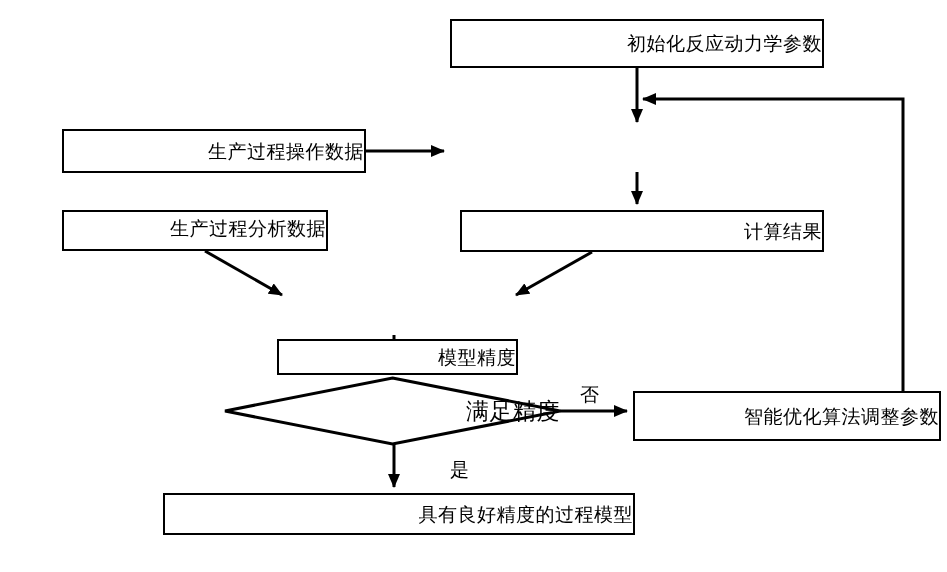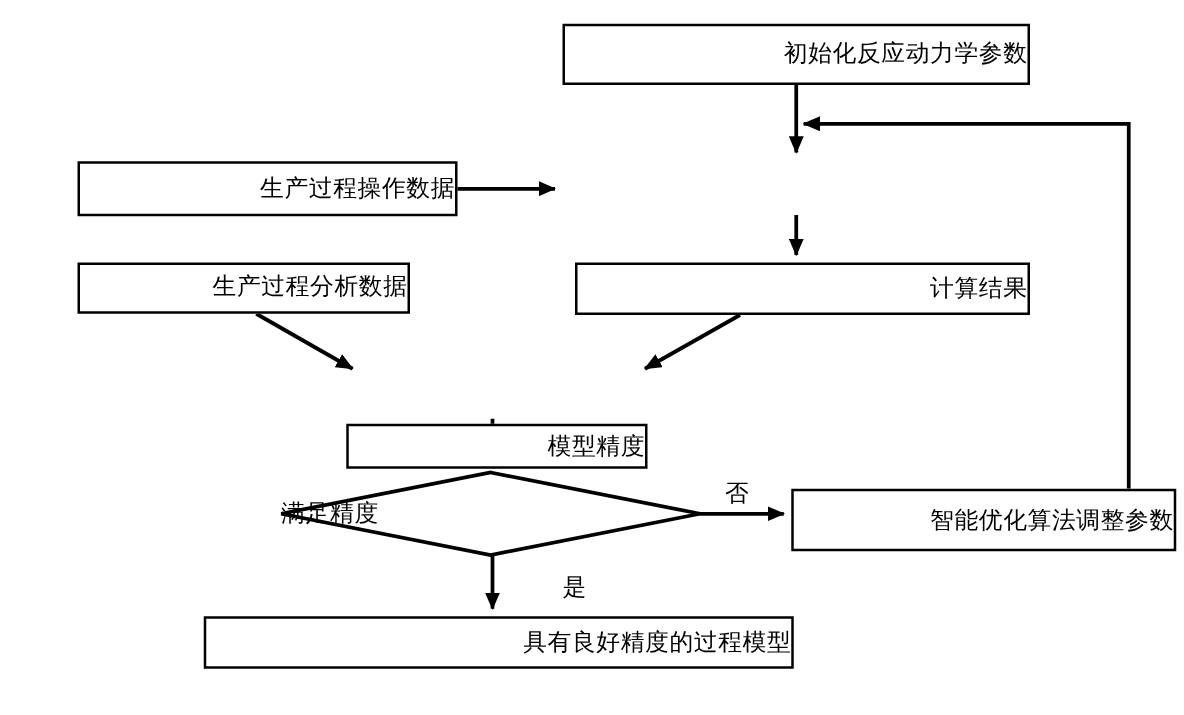--- a/index.html
+++ b/index.html
@@ -40,22 +40,22 @@
   .box .node-label {
     font-size: 19px;
     line-height: 1.1;
     letter-spacing: 0.5px;
     white-space: nowrap;
   }
   .diamond-label {
     position: absolute;
     display: flex;
     align-items: center;
-    justify-content: flex-start;
-    font-size: 19px;
+    justify-content: flex-end;
+    font-size: 23px;
     letter-spacing: 0.5px;
     color: #000000;
     white-space: nowrap;
     z-index: 4;
   }
   .edge-label {
     position: absolute;
     font-size: 19px;
     color: #000000;
     letter-spacing: 0.5px;

